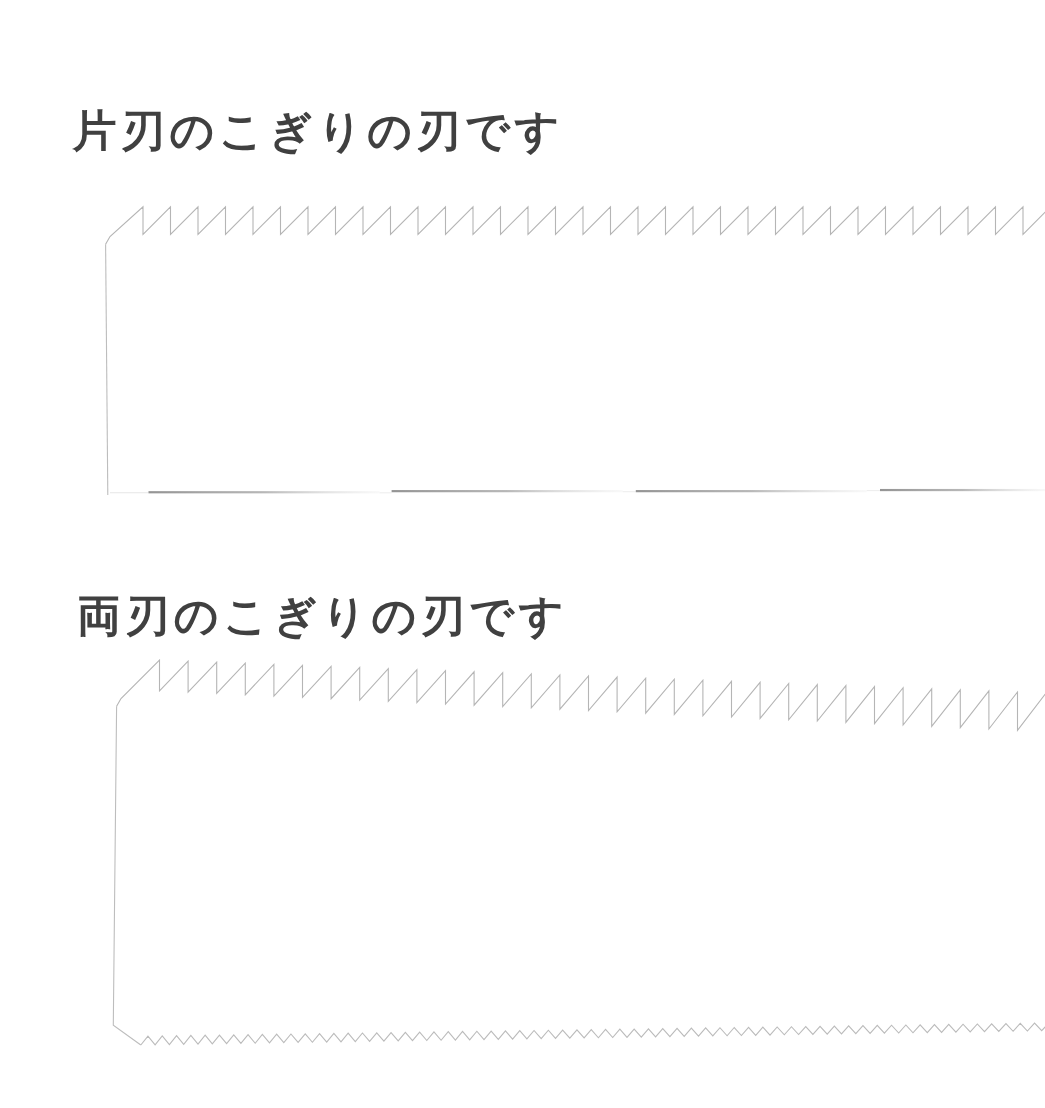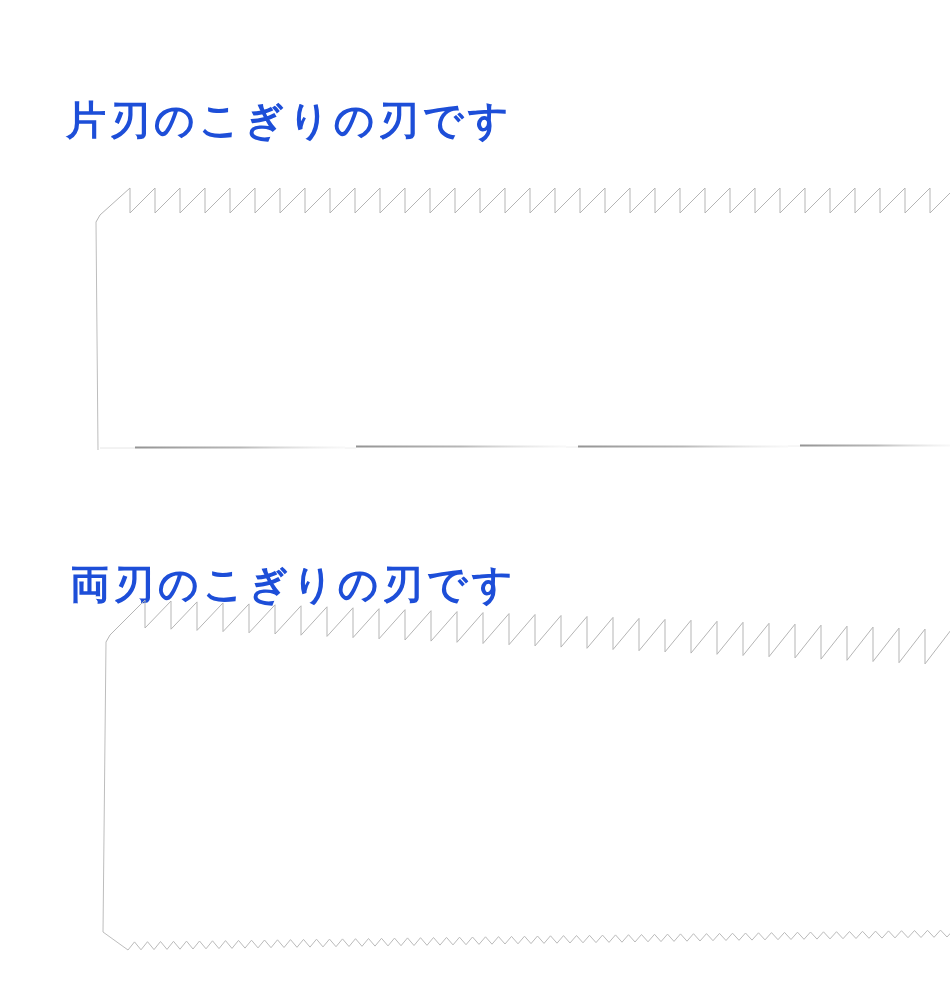--- a/index.html
+++ b/index.html
@@ -12,27 +12,27 @@
       height: 1007px;
       position: relative;
       overflow: hidden;
       font-family: "DejaVu Serif", "Liberation Serif", serif;
     }
     .title {
       position: absolute;
       margin: 0;
       font-size: 40px;
       font-weight: bold;
-      color: #1d4ed8;
+      color: #404040;
       letter-spacing: 4px;
       line-height: 1;
       white-space: nowrap;
     }
     #title-single { left: 66px; top: 100px; }
-    #title-double { left: 70px; top: 564px; }
+    #title-double { left: 70px; top: 541px; }
     svg.blades {
       position: absolute;
       left: 0;
       top: 0;
     }
   </style>
 </head>
 <body>
 
 <h1 class="title" id="title-single">片刃のこぎりの刃です</h1>

